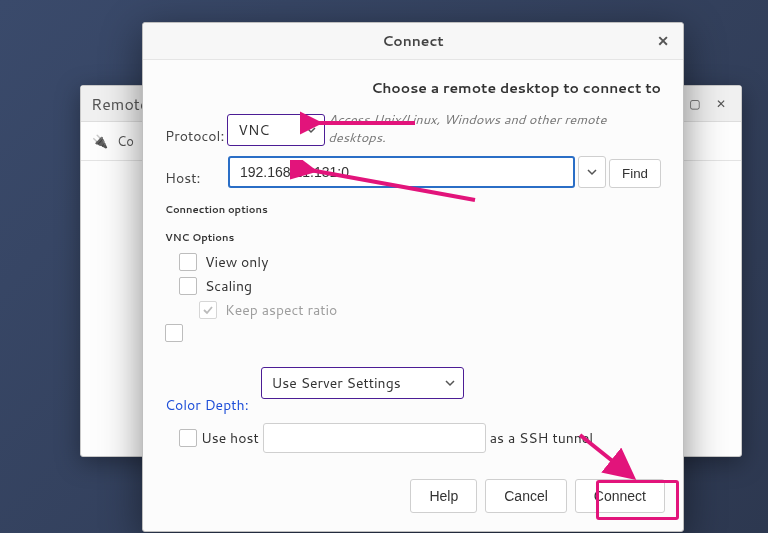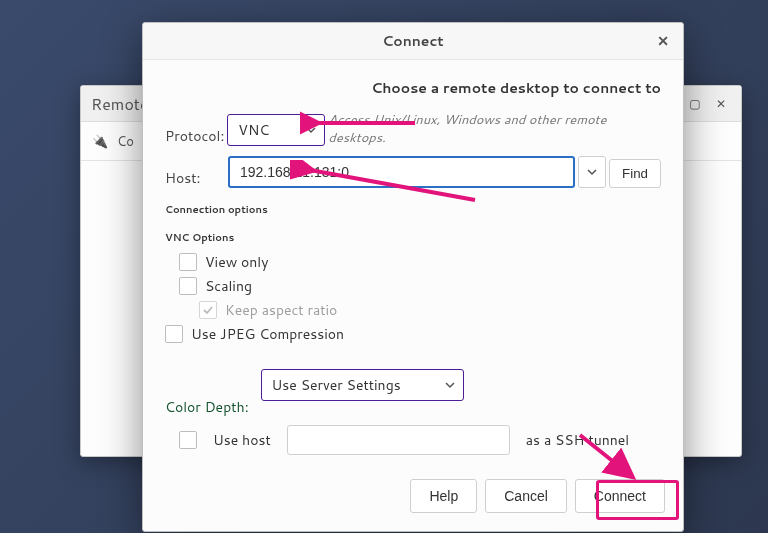--- a/index.html
+++ b/index.html
@@ -32,23 +32,23 @@
 
 .subhead { font-weight:700; color:#333; margin:14px 0 8px 0; font-size:10px; }
 
 .check { display:flex; align-items:center; gap:8px; margin:4px 0 4px 14px; color:#333; }
 .check .box { width:16px; height:16px; border:1px solid #bdbdbd; border-radius:2px; background:#fff; display:inline-flex; align-items:center; justify-content:center; font-size:11px; color:#888; }
 .check.indent { margin-left:34px; }
 .check.disabled { color:#9e9e9e; }
 .check.disabled .box { border-color:#d6d6d6; color:#bbb; }
 
 .depth-row { display:flex; align-items:center; gap:12px; margin:8px 0 8px 0; }
-.depth-lbl { margin-left:0; color:#14532d;margin-top:45px; }
+.depth-lbl { margin-left:0; color:#1d4ed8;margin-top:45px; }
 
-.ssh-row { display:flex; align-items:center; gap:16px; margin:8px 0 0 14px; }
+.ssh-row { display:flex; align-items:center; gap:4px; margin:8px 0 0 14px; }
 .ssh-input { flex:1; max-width:205px; border:1px solid #cfcfcf; border-radius:3px; padding:6px 8px; background:#fff; font-size:14px; color:#333; }
 
 .dlg-footer { display:flex; justify-content:flex-end; gap:8px; padding:14px 18px 18px 18px; }
 .btn { padding:8px 18px; border:1px solid #cfcfcf; border-radius:3px; background:#fff; color:#333; font-size:14px; cursor:pointer; }
 
 .highlight-rect { position:absolute; border:3px solid #e2147b; border-radius:3px; pointer-events:none; box-sizing:border-box; }
 .arrow-svg { position:absolute; pointer-events:none; }
 
 .svg-chev { width:10px; height:10px; display:inline-block; }
 .svg-chev svg { width:10px; height:10px; }
@@ -121,21 +121,20 @@
     <label class="check indent disabled">
       <span class="box">
         <svg class="svg-check" viewBox="0 0 12 12">
             <path d="M2 6 L5 9 L10 3" fill="none" stroke="#bbb" stroke-width="1.8"></path>
           </svg>
       </span>
       <span>Keep aspect ratio</span>
     </label>
     <label class="check" style="margin-left:0;">
       <span class="box"></span>
-      <span>Use JPEG Compression</span>
     </label>
 
     <div class="depth-row">
       <span class="depth-lbl">Color Depth:</span>
       <div class="dropdown" style="min-width:165px;">
         <span>Use Server Settings</span>
         <span class="chev">
           <span class="svg-chev"><svg viewBox="0 0 10 10">
                 <path d="M1 3 L5 7 L9 3" fill="none" stroke="#555" stroke-width="1.5"></path>
               </svg></span>

